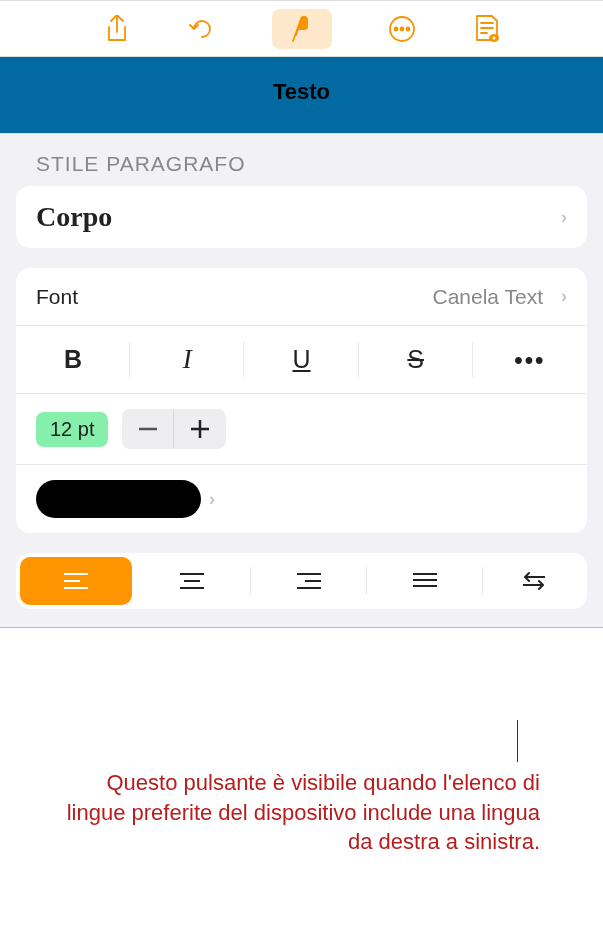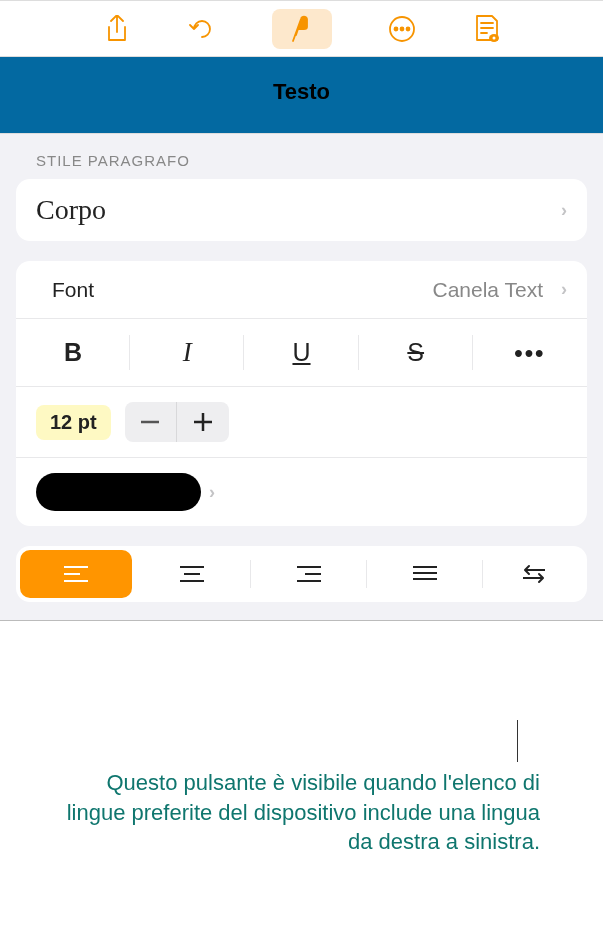--- a/index.html
+++ b/index.html
@@ -45,21 +45,21 @@
     }
     .panel-title {
       text-align: center;
       font-size: 22px;
       font-weight: 600;
       padding: 22px 0 28px;
       background: #0369a1;
       border-bottom: 1px solid #ddd;
     }
     .section-label {
-      font-size: 15px;
+      font-size: 21px;
       color: #888;
       letter-spacing: 1px;
       padding: 18px 36px 10px;
       text-transform: uppercase;
     }
     .card {
       background: #fff;
       border-radius: 14px;
       margin: 0 16px 20px;
       overflow: hidden;
@@ -70,30 +70,30 @@
       justify-content: space-between;
       padding: 15px 20px;
       border-bottom: 1px solid #e8e8ea;
       min-height: 58px;
     }
     .row:last-child { border-bottom: none; }
     .style-label {
       font-family: Georgia, 'Times New Roman', serif;
       font-size: 28px;
       color: #222;
+      font-weight: bold;
     }
     .chevron {
       color: #c4c4c6;
       font-size: 18px;
       font-weight: 600;
     }
     .row-label {
       font-size: 21px;
       color: #222;
-      margin-left: 16px;
     }
     .row-value {
       font-size: 21px;
       color: #888;
       margin-right: 10px;
     }
     .right-group {
       display: flex;
       align-items: center;
       gap: 8px;
@@ -123,26 +123,25 @@
       bottom: 4px;
       width: 1px;
       background: #e8e8ea;
     }
     .italic { font-style: italic; font-family: Georgia, serif; font-weight: normal; font-size: 27px; }
     .underline { text-decoration: underline; font-weight: normal; }
     .strike { text-decoration: line-through; font-weight: normal; }
     .more-dots { font-size: 24px; letter-spacing: 2px; font-weight: 900; }
     
     .size-value {
-      background: #fef9c3;
+      background: #86efac;
       border-radius: 8px;
       padding: 6px 14px;
       font-size: 20px;
       color: #222;
-      font-weight: bold;
     }
     .stepper {
       display: flex;
       background: #eeeef0;
       border-radius: 8px;
       overflow: hidden;
       margin-left: 6px;
     }
     .stepper-btn {
       width: 52px;
@@ -205,21 +204,21 @@
       height: 42px;
       background: #333;
     }
     .callout-text {
       position: absolute;
       left: 60px;
       top: 768px;
       width: 480px;
       font-size: 22px;
       line-height: 1.35;
-      color: #0f766e;
+      color: #b91c1c;
       text-align: right;
     }
     .panel-bottom-border {
       border-bottom: 1px solid #bbb;
       padding-bottom: 18px;
     }
   </style>
 </head>
 <body>
 

